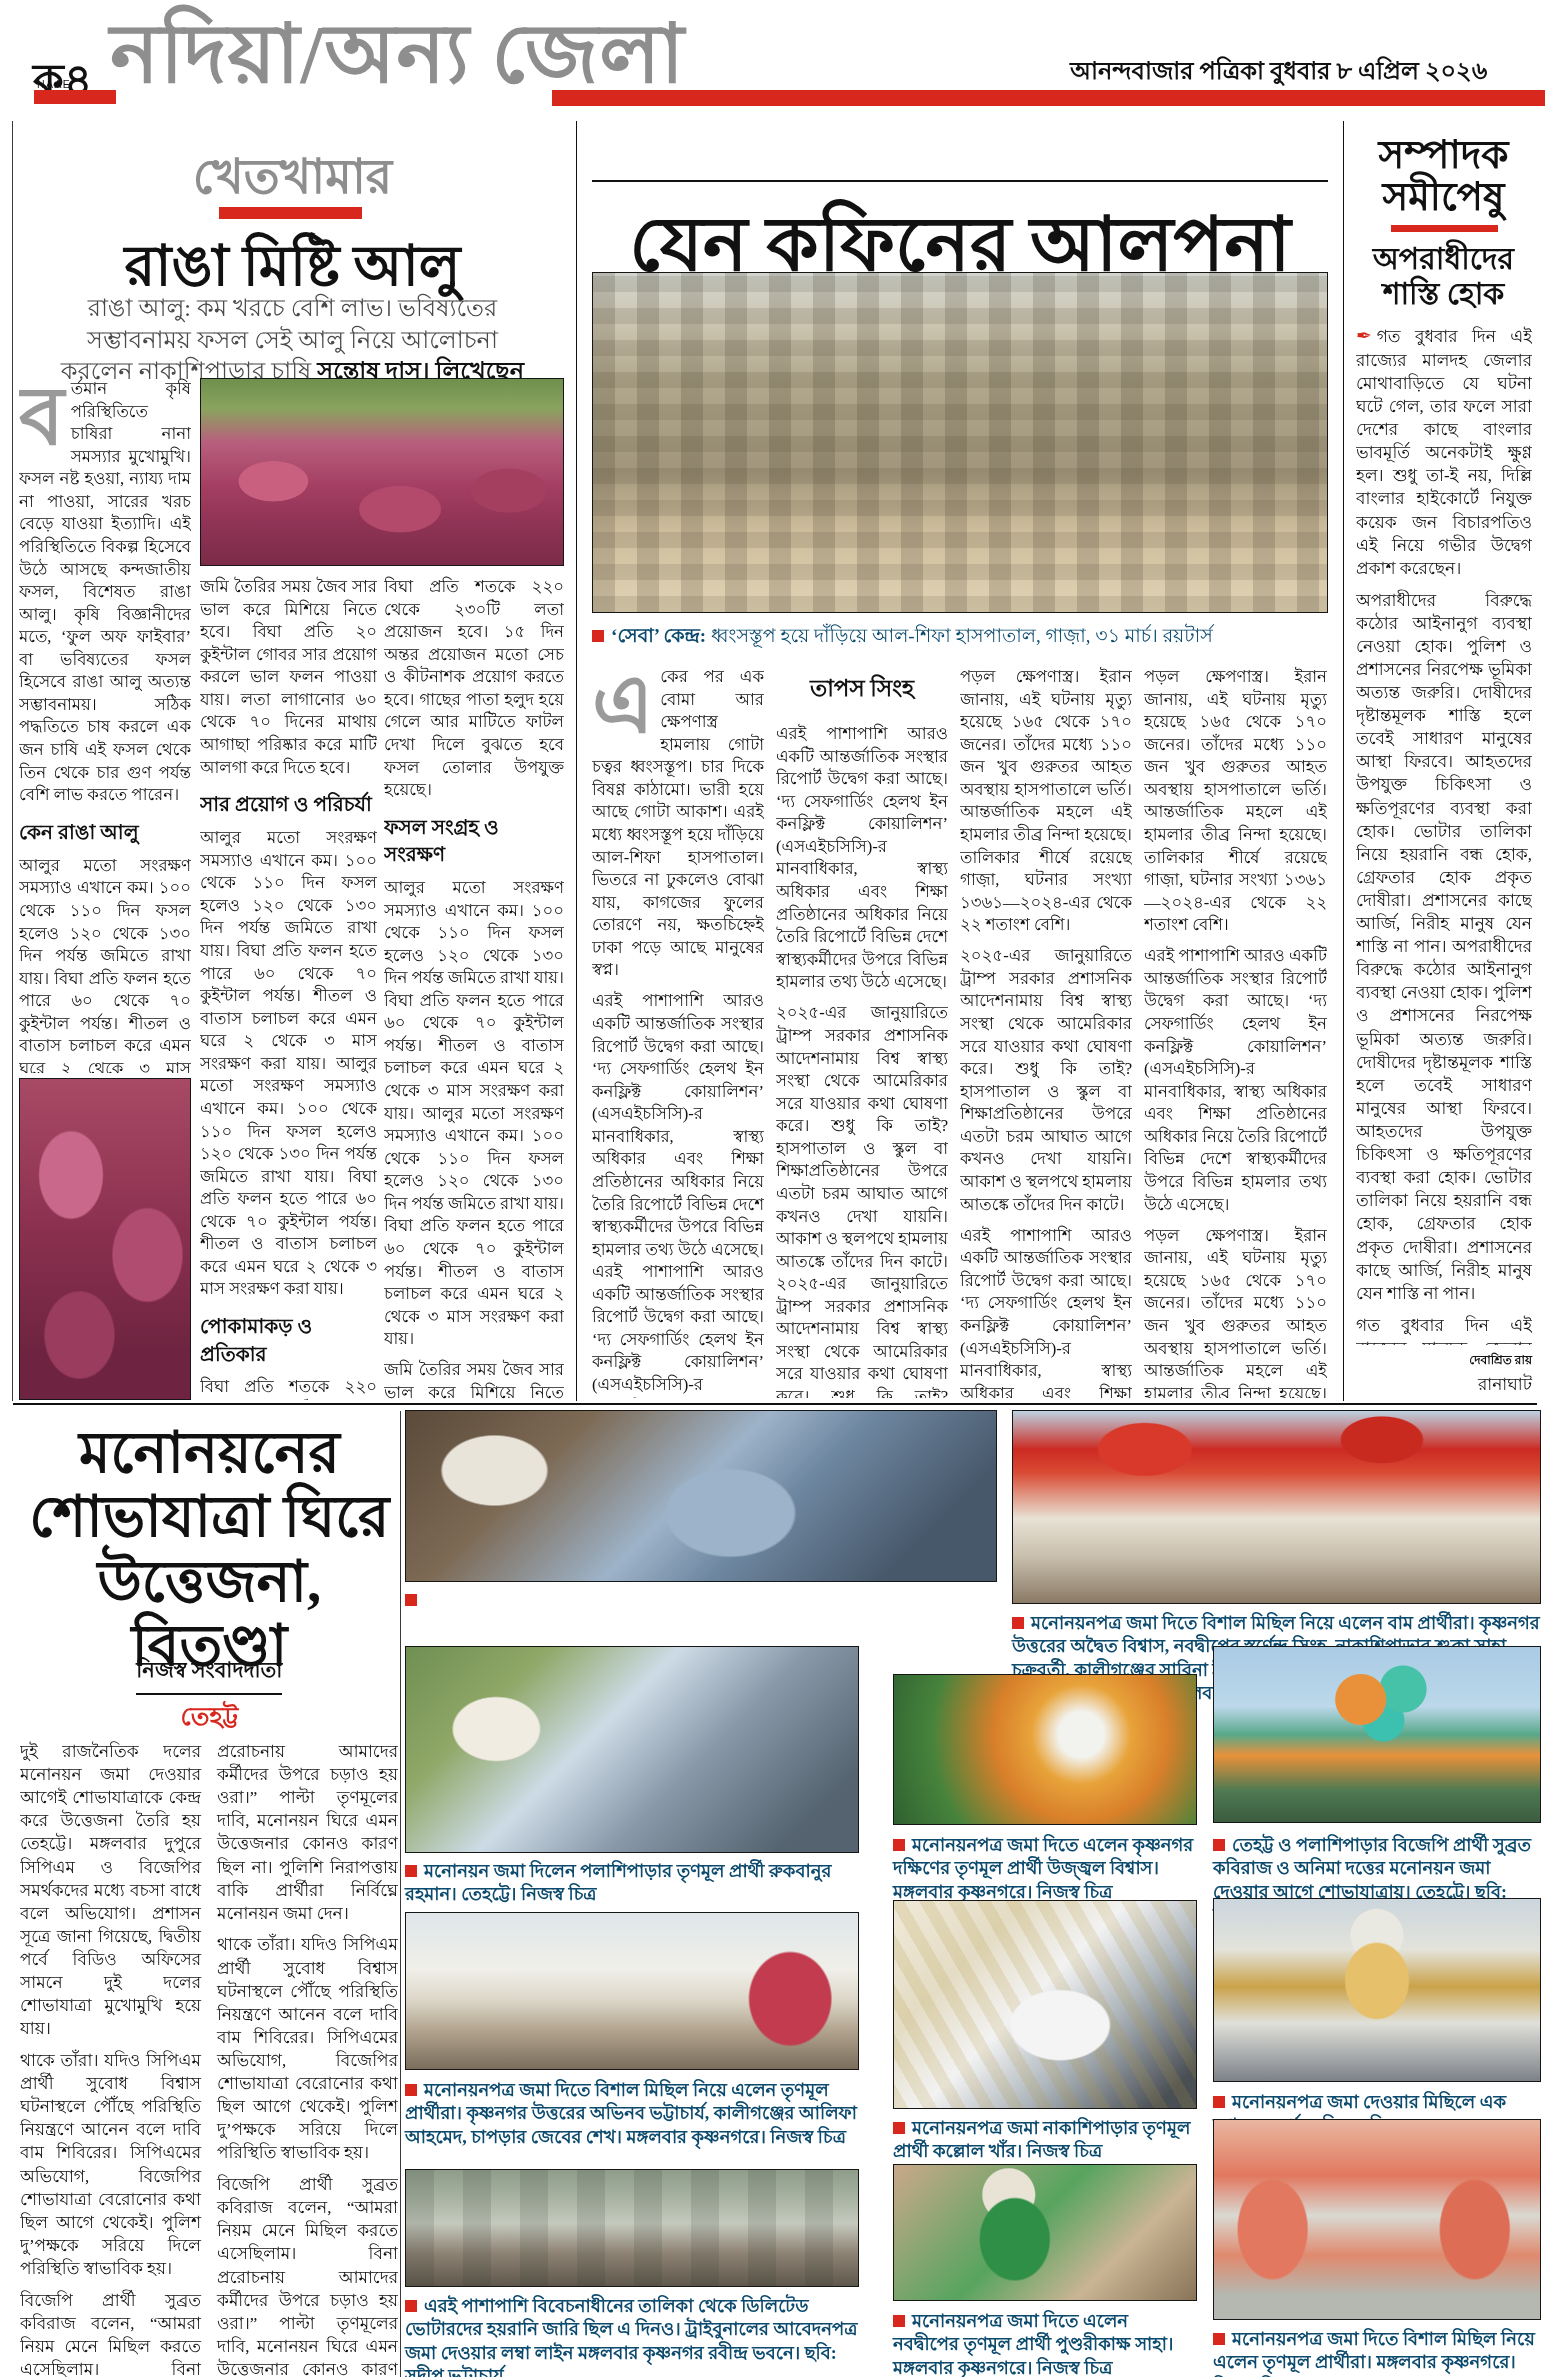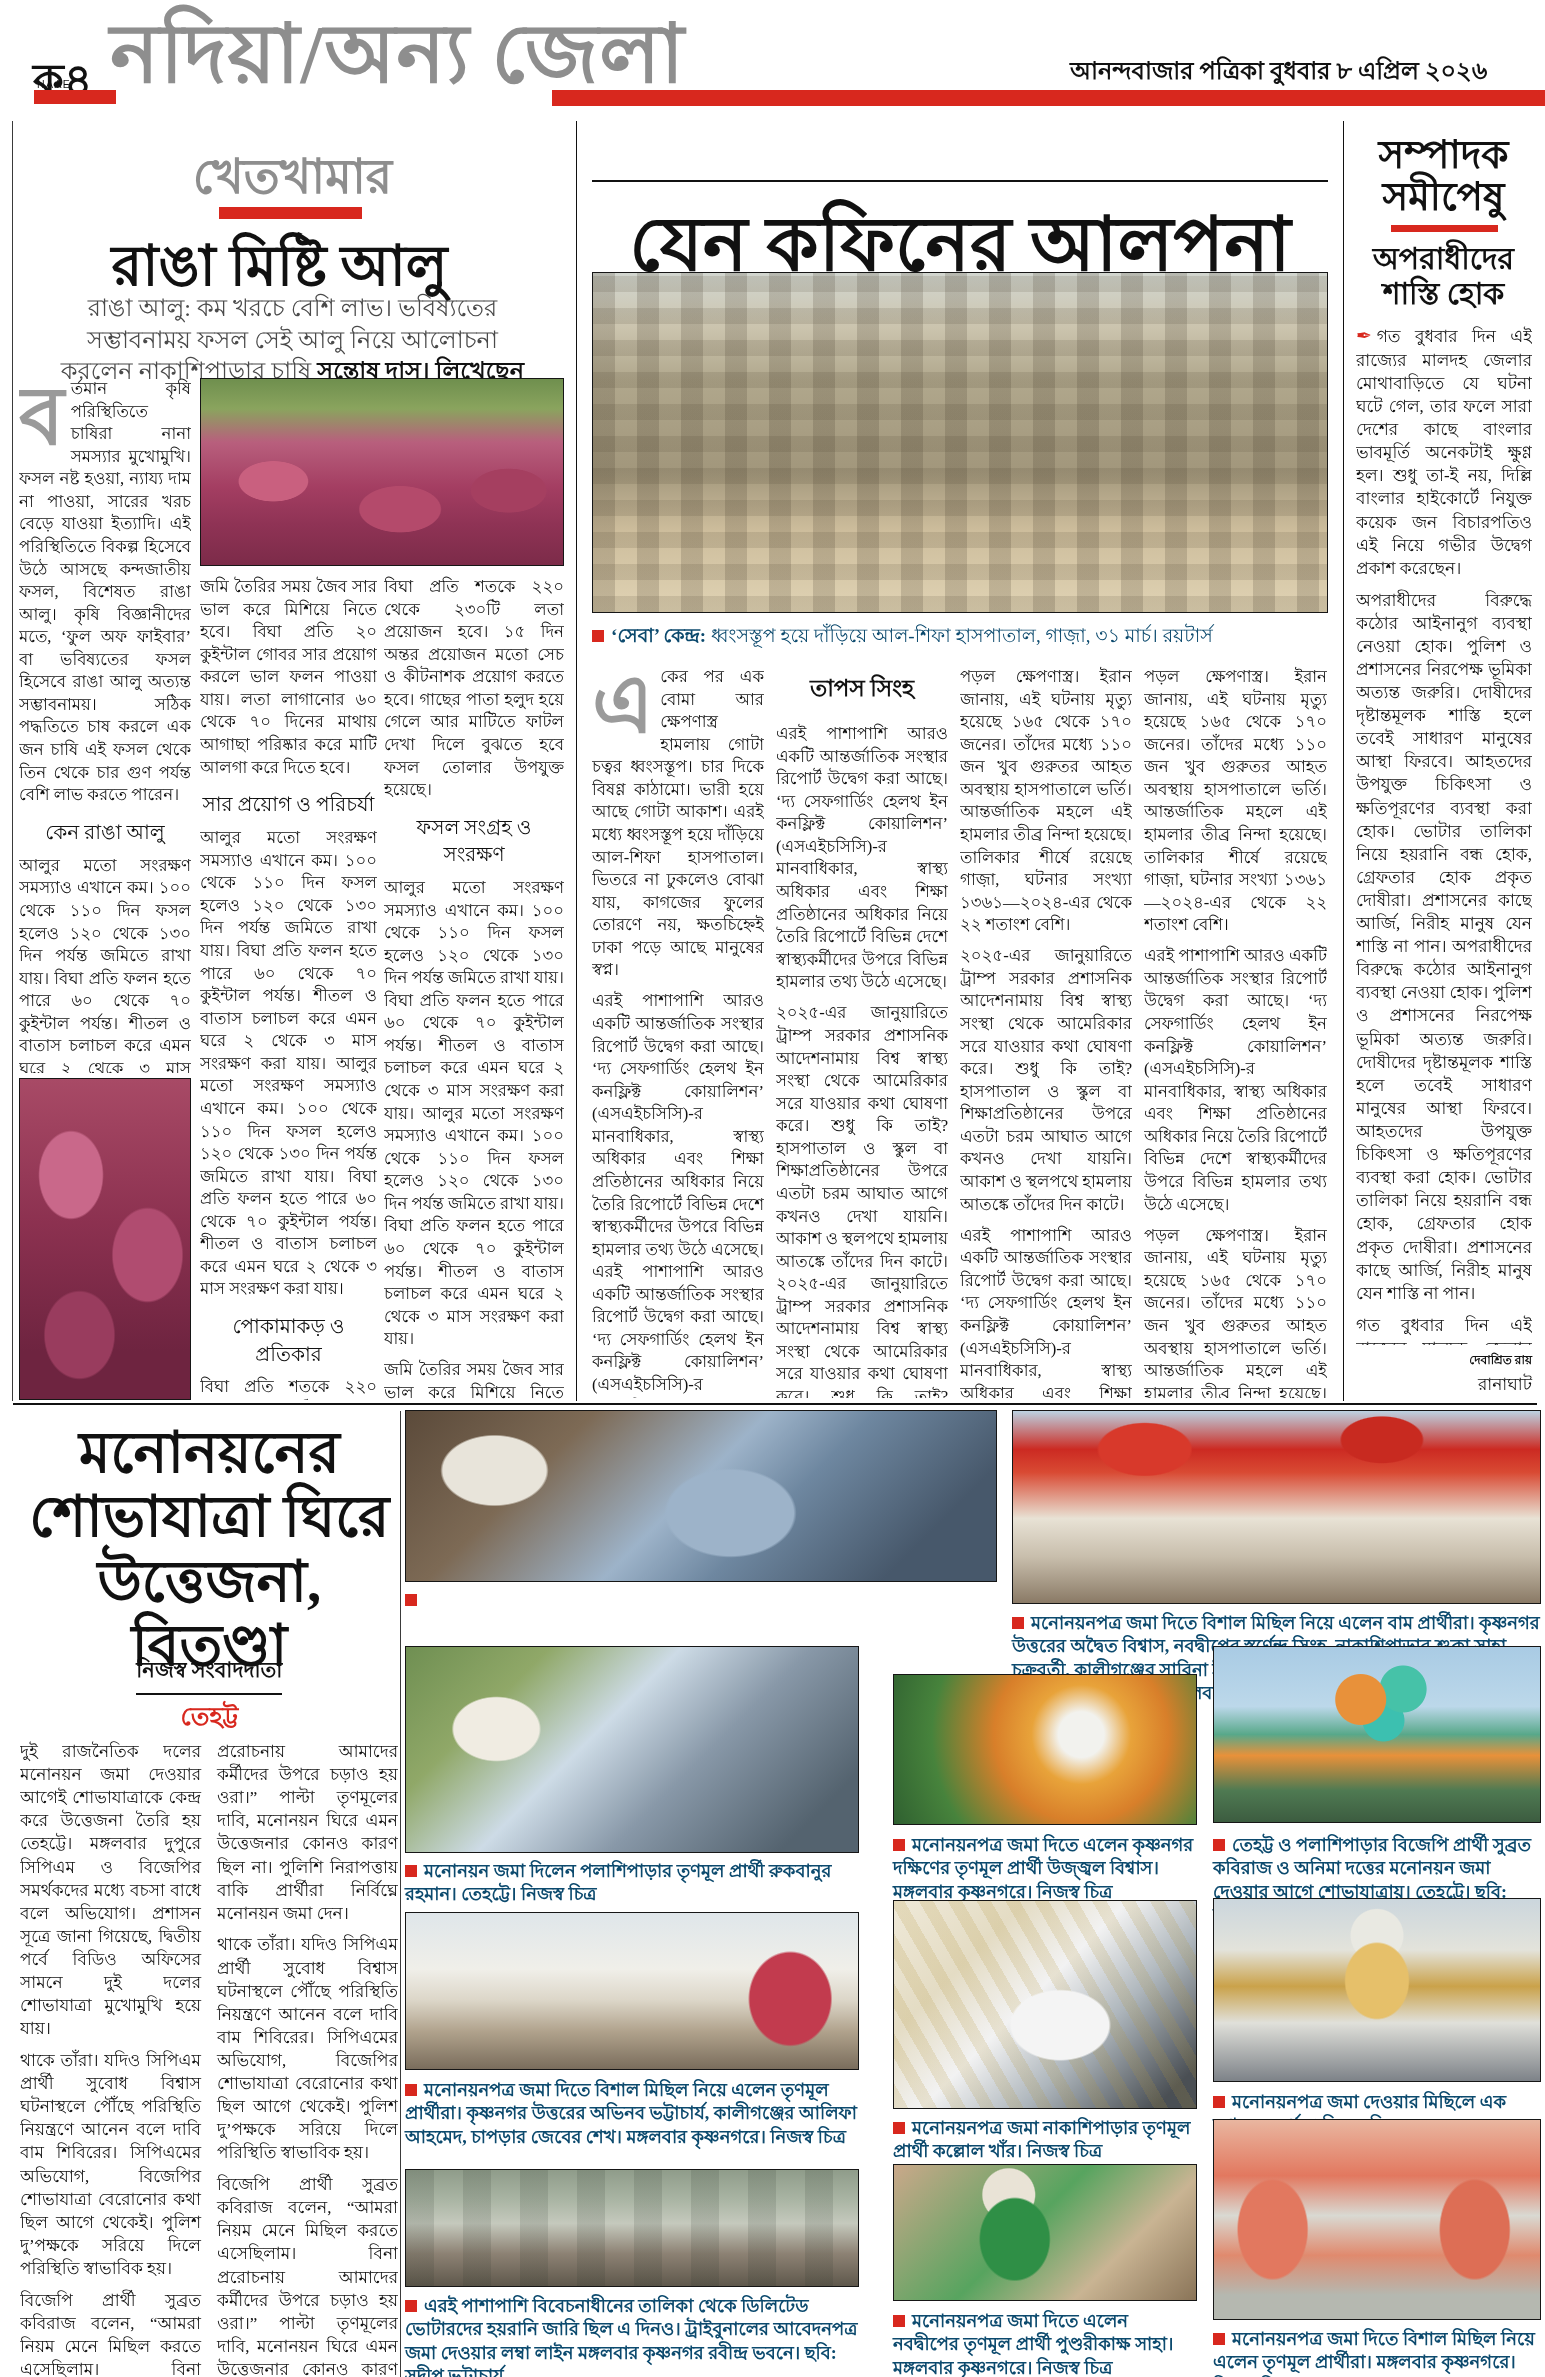--- a/index.html
+++ b/index.html
@@ -10,21 +10,21 @@
   .bold{font-weight:bold;}
   .grey{color:#8e8e8e;}
   .redbg{background:#d8281e;}
   .vrule{position:absolute;background:#3a3a3a;width:1px;}
   .hrule{position:absolute;background:#111;}
   .photo{position:absolute;border:1.9px solid #161616;box-sizing:border-box;}
   .cap{position:absolute;font-size:18px;font-weight:bold;line-height:1.3;color:#0c4a6e;text-align:left;}
   .cap .sq{display:inline-block;width:12.4px;height:12.4px;background:#d8281e;margin-right:6.7px;}
   .bodytxt{font-size:16.6px;line-height:1.36;text-align:justify;overflow:hidden;}
   .bodytxt p{margin:0 0 8.6px 0;}
-  .subhead{font-size:20px;font-weight:normal;text-align:center;margin:12.4px 0 8.6px 0;}
+  .subhead{font-size:20px;font-weight:bold;text-align:left;margin:12.4px 0 8.6px 0;}
   .dropcap{float:left;font-size:81px;line-height:.85;color:#9a9a9a;font-weight:bold;padding:4.8px 6.7px 0 0;}
   .colbox{position:absolute;overflow:hidden;}
 </style>
 </head>
 <body>
 
 <div id="page">
 
   <div class="abs bold" style="left:33px;top:47px;font-size:44px;">ক৪</div>
   <div class="abs" style="left:37px;top:78px;font-size:10.5px;letter-spacing:1.4px;font-family:'Liberation Sans',sans-serif;">NAAE</div>
@@ -34,21 +34,21 @@
   <div class="abs redbg" style="left:552px;top:90px;width:994px;height:16px;"></div>
 
   <div class="vrule" style="left:12.4px;top:121px;height:1280px;"></div>
   <div class="vrule" style="left:576px;top:121px;height:1280px;width:1.4px;background:#111;"></div>
   <div class="vrule" style="left:1343px;top:121px;height:1280px;width:1.4px;background:#111;"></div>
   <div class="hrule" style="left:13.3px;top:1403px;width:1524px;height:1.9px;"></div>
   <div class="vrule" style="left:400px;top:1411px;height:970px;"></div>
 
   <div class="abs bold grey center" style="left:19px;top:140px;width:547px;font-size:48px;">খেতখামার</div>
   <div class="abs redbg" style="left:219px;top:207px;width:143px;height:12.4px;"></div>
-  <div class="abs bold center" style="left:6px;top:223px;width:547px;font-size:56px;">রাঙা মিষ্টি আলু</div>
+  <div class="abs bold center" style="left:19px;top:223px;width:547px;font-size:56px;">রাঙা মিষ্টি আলু</div>
   <div class="abs center" style="left:50px;top:293px;width:485px;font-size:24px;line-height:1.32;">
     <span style="color:#4a4a4a;">রাঙা আলু: কম খরচে বেশি লাভ। ভবিষ্যতের সম্ভাবনাময় ফসল সেই আলু নিয়ে আলোচনা করলেন নাকাশিপাড়ার চাষি</span>
     <span style="color:#111;font-weight:bold;">সন্তোষ দাস। লিখেছেন সন্দীপ পাল।</span>
   </div>
 
   <div class="colbox bodytxt" style="left:19px;top:378px;width:172px;height:695px;">
     <p><span class="dropcap">ব</span><span>র্তমান কৃষি পরিস্থিতিতে চাষিরা নানা সমস্যার মুখোমুখি। ফসল নষ্ট হওয়া, ন্যায্য দাম না পাওয়া, সারের খরচ বেড়ে যাওয়া ইত্যাদি। এই পরিস্থিতিতে বিকল্প হিসেবে উঠে আসছে কন্দজাতীয় ফসল, বিশেষত রাঙা আলু। কৃষি বিজ্ঞানীদের মতে, ‘ফুল অফ ফাইবার’ বা ভবিষ্যতের ফসল হিসেবে রাঙা আলু অত্যন্ত সম্ভাবনাময়। সঠিক পদ্ধতিতে চাষ করলে এক জন চাষি এই ফসল থেকে তিন থেকে চার গুণ পর্যন্ত বেশি লাভ করতে পারেন।</span></p>
     <div class="subhead">কেন রাঙা আলু</div>
     <p>আলুর মতো সংরক্ষণ সমস্যাও এখানে কম। ১০০ থেকে ১১০ দিন ফসল হলেও ১২০ থেকে ১৩০ দিন পর্যন্ত জমিতে রাখা যায়। বিঘা প্রতি ফলন হতে পারে ৬০ থেকে ৭০ কুইন্টাল পর্যন্ত। শীতল ও বাতাস চলাচল করে এমন ঘরে ২ থেকে ৩ মাস সংরক্ষণ করা যায়।</p>
 

